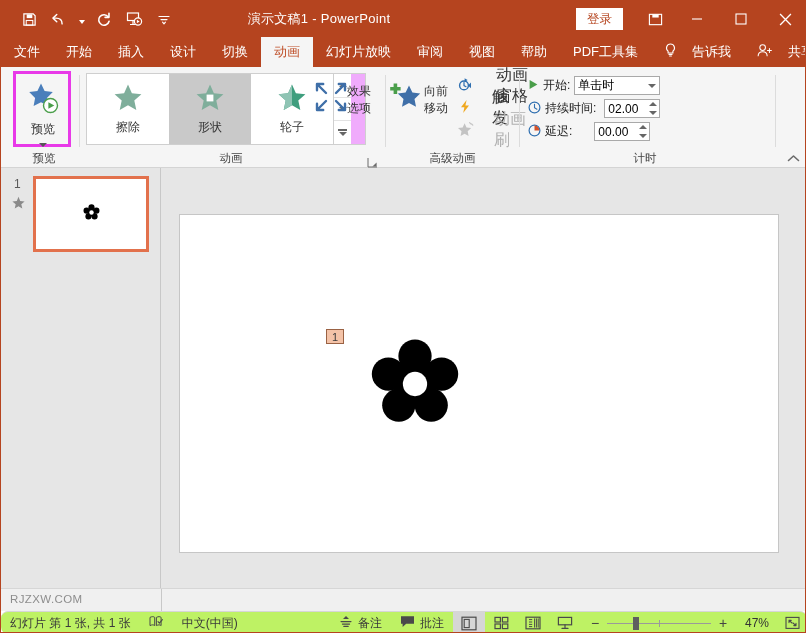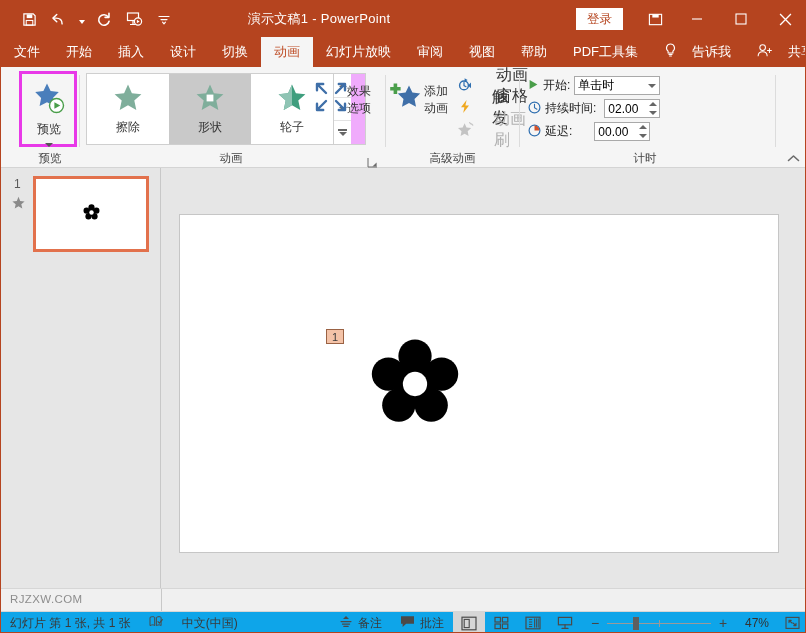--- a/index.html
+++ b/index.html
@@ -202,22 +202,22 @@
   .watermark-strip {
     position: absolute; left: 0; top: 587px; width: 806px; height: 23px;
     background: #f0f0f0; border-top: 1px solid #d6d6d6;
   }
   .watermark {
     position: absolute; left: 9px; top: 4px; font-size: 11.5px; color: #8d8d8d; letter-spacing: .4px;
   }
   .wm-div { position: absolute; left: 160px; top: 0; width: 1px; height: 23px; background: #c8c8c8; }
   .statusbar {
     position: absolute; left: 0; top: 610px; width: 806px; height: 23px;
-    background: #0ea5e9; border-top: 1px solid #d6d6d6;
-    display: flex; align-items: center; font-size: 12px; color: #3a3a3a;
+    background: #bef264; border-top: 1px solid #d6d6d6;
+    display: flex; align-items: center; font-size: 12px; color: #3a3a3a; border-radius: 7px;
   }
   .sb-item { display: flex; align-items: center; gap: 5px; padding: 0 9px; height: 23px; }
   .sb-right { margin-left: auto; display: flex; align-items: center; height: 23px; }
   .view-btn {
     width: 32px; height: 23px; display: flex; align-items: center; justify-content: center;
     color: #4a4a4a;
   }
   .view-btn.active { background: #d6d6d6; }
   .zoom-wrap { display: flex; align-items: center; gap: 6px; padding: 0 8px; }
   .zoom-track { position: relative; width: 104px; height: 12px; display: flex; align-items: center; }
@@ -333,21 +333,21 @@
             </svg>
           </span>
           <span>共享</span>
         </span>
       </div>
     </div>
   </div>
 
   <div class="ribbon">
 
-    <div class="rgroup" style="left:10px; width:78px;">
+    <div class="rgroup" style="left:4px; width:78px;">
       <div class="hl-box"></div>
       <div class="btn-big" style="position:absolute; left:11px; top:8px;">
         <span>
           <svg width="34" height="34" viewBox="0 0 34 34">
             <path d="M15 2.5 18.6 10 26.8 11.1 20.9 16.9 22.4 25 15 21.2 7.6 25 9.1 16.9 3.2 11.1 11.4 10z" fill="#4a7ebb"></path>
             <circle cx="24.5" cy="24.5" r="7" fill="#fff" stroke="#4a9e4a" stroke-width="1.4"></circle>
             <path d="M22.4 21.2 28.3 24.5 22.4 27.8z" fill="#4a9e4a"></path>
           </svg>
         </span>
         <span class="lbl">预览</span>
@@ -428,21 +428,21 @@
     <div class="gsep" style="left:384px;"></div>
 
     <div class="rgroup" style="left:385px; width:133px;">
       <div class="btn-med" style="position:absolute; left:2px; top:7px;">
         <span>
           <svg width="36" height="30" viewBox="0 0 36 30">
             <path d="M21 3.5 24.4 10.6 32.2 11.5 26.5 16.9 28 24.8 21 21.1 14 24.8 15.5 16.9 9.8 11.5 17.6 10.6z" fill="#3f6fa8"></path>
             <path d="M5.6 1.5h3.6v3.4h3.4v3.6H9.2v3.4H5.6V8.5H2.2V4.9h3.4z" fill="#4a9e4a"></path>
           </svg>
         </span>
-        <span class="lbl">添加动画</span>
+        <span class="lbl">向前移动</span>
         <i class="dncaret"></i>
       </div>
 
       <div style="position:absolute; left:70px; top:8px;">
         <div class="btn-small">
           <span>
             <svg width="18" height="15" viewBox="0 0 18 15">
               <circle cx="6" cy="8.4" r="4.4" fill="none" stroke="#2f6fb0" stroke-width="1.4"></circle>
               <path d="M6 5.4v3.2l2 1.1" fill="none" stroke="#2f6fb0" stroke-width="1.2" stroke-linecap="round"></path>
               <path d="M6.6 1.3 9.6 3.1 6.6 4.9z" fill="#2f6fb0"></path>

